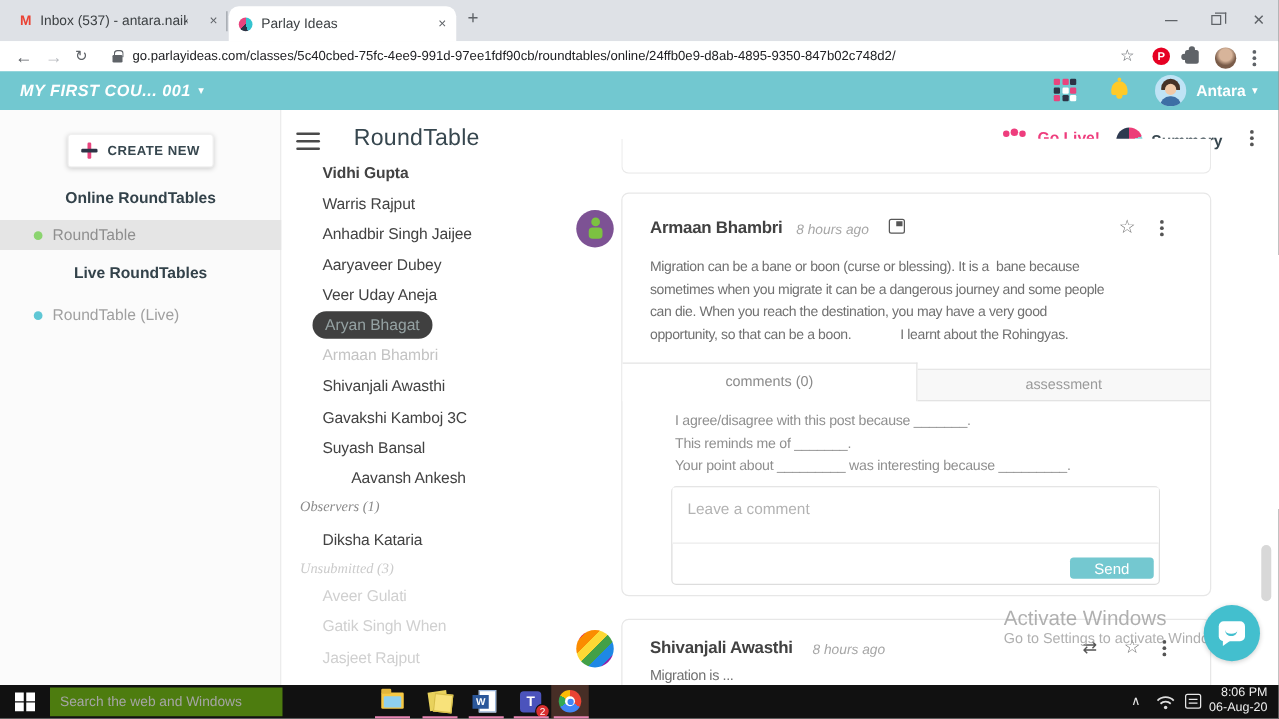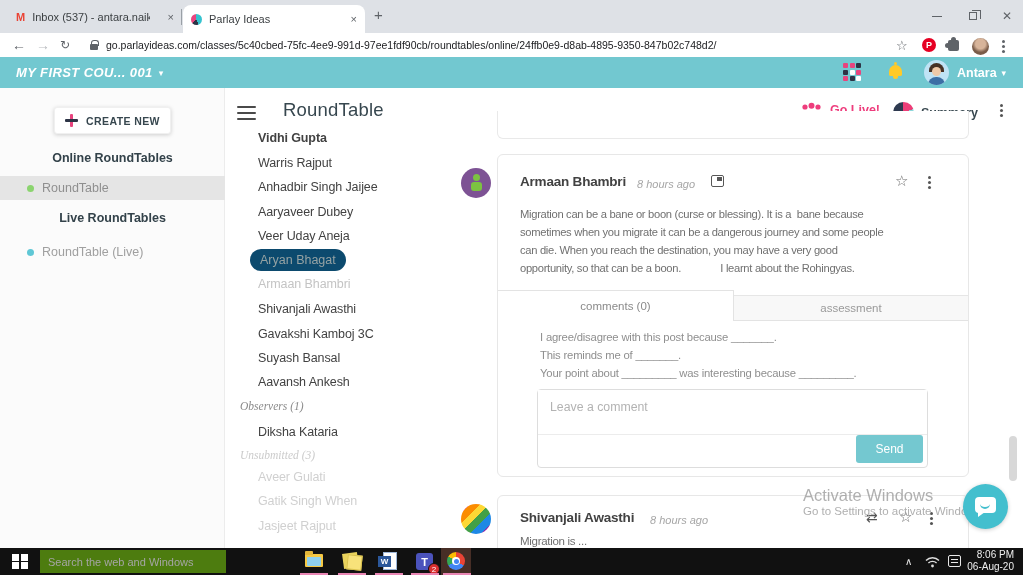--- a/index.html
+++ b/index.html
@@ -73,21 +73,21 @@
   .pie-icon{width:21px;height:21px;border-radius:50%;background:conic-gradient(from 0deg,#ec3e78 0 70deg,#8ed7da 70deg 125deg,#fff 125deg 140deg,#2e3a50 140deg 360deg);}
   .hdr-dots{left:1000px;top:16px;}
   .hdr-dots .kebab{background:#555;box-shadow:0 5px 0 #555,0 10px 0 #555;}
 
   
   .pname{left:258px;font-size:12.5px;color:#424242;font-weight:500;letter-spacing:-.1px;}
   .pname.dim{color:#c4c4c4;}
   .pname.faded{color:#d0d0d0;}
   .psection{left:240px;font-size:11.5px;font-style:italic;color:#8a8a8a;font-family:Liberation Serif, serif;}
   .psection.dim{color:#cbcbcb;}
-  .pill{left:250px;background:#0c4a6e;border-radius:11px;padding:4px 10px;font-size:12.5px;color:#95a2a3;}
+  .pill{left:250px;background:#404040;border-radius:11px;padding:4px 10px;font-size:12.5px;color:#95a2a3;}
 
   
   .partial-card{left:497px;top:23px;width:472px;height:28px;background:#fff;border:1px solid #e9e9e9;border-top:none;border-radius:0 0 6px 6px;}
   .card{background:#fff;border:1px solid #e7e7e7;border-radius:6px;}
   .card1{left:497px;top:66px;width:472px;height:323px;}
   .card2{left:497px;top:407px;width:472px;height:141px;}
   .post-avatar{width:30px;height:30px;border-radius:50%;}
   .avatar1{left:461px;top:80px;background:#7d5294;overflow:hidden;}
   .avatar1 .head{position:absolute;left:12px;top:6px;width:7px;height:7px;border-radius:50%;background:#7cc241;}
   .avatar1 .body{position:absolute;left:10px;top:14px;width:11px;height:9px;border-radius:3px;background:#7cc241;}
@@ -99,21 +99,21 @@
   .star{font-size:15px;color:#6f6f6f;}
   .post-dots .kebab{background:#555;box-shadow:0 5px 0 #555,0 10px 0 #555;}
   .post-body{left:520px;font-size:11.2px;color:#707070;letter-spacing:-.3px;line-height:17.8px;white-space:pre;}
   .tab-active-c{left:498px;top:202px;width:236px;height:31px;background:#fff;border-top:1px solid #e3e3e3;border-right:1px solid #e3e3e3;display:flex;align-items:center;justify-content:center;font-size:11.5px;color:#8a8a8a;z-index:2;}
   .tab-inactive-c{left:734px;top:207px;width:234px;height:26px;background:#f8f8f8;border-top:1px solid #e6e6e6;border-bottom:1px solid #e3e3e3;display:flex;align-items:center;justify-content:center;font-size:11.5px;color:#9a9a9a;}
   .starter{left:540px;font-size:11.3px;color:#8f8f8f;letter-spacing:-.2px;}
   .comment-box{left:537px;top:301px;width:391px;height:79px;border:1px solid #ddd;border-radius:4px;background:#fff;}
   .comment-input{position:absolute;left:0;top:0;width:389px;height:45px;border:none;resize:none;outline:none;padding:10px 12px;font-size:12.3px;color:#555;}
   .comment-input::placeholder{color:#b3b3b3;}
   .comment-footer{position:absolute;left:0;bottom:0;width:100%;height:33px;border-top:1px solid #ececec;}
-  .send-btn{position:absolute;right:4px;bottom:4px;width:67px;height:28px;background:#74c8d0;color:#fff;border:none;border-radius:3px;font-size:12px;}
+  .send-btn{position:absolute;right:4px;bottom:4px;width:67px;height:17px;background:#74c8d0;color:#fff;border:none;border-radius:3px;font-size:12px;}
   .swap-icon{font-size:14px;color:#555;}
   .preview-line{left:520px;top:447px;font-size:11.5px;color:#707070;letter-spacing:-.3px;white-space:nowrap;}
 
   .watermark1{left:803px;top:398px;font-size:16.5px;color:#9d9d9d;opacity:.8;}
   .watermark2{left:803px;top:417px;font-size:11.5px;color:#a2a2a2;opacity:.85;}
   .chat-fab{left:963px;top:396px;width:45px;height:45px;border-radius:50%;background:#43bfce;box-shadow:0 1px 4px rgba(0,0,0,.2);}
   .chat-fab .bubble{position:absolute;left:12px;top:13px;width:21px;height:16px;background:#fff;border-radius:4px;}
   .chat-fab .bubble:before{content:"";position:absolute;left:3px;bottom:-4px;width:7px;height:5px;background:#fff;clip-path:polygon(0 0,100% 0,0 100%);}
   .chat-fab .smile{position:absolute;left:5px;top:6px;width:10px;height:6px;border-bottom:2px solid #43bfce;border-radius:0 0 8px 8px;}
   .scroll-thumb{left:1009px;top:348px;width:8px;height:45px;background:#d8d8d8;border-radius:4px;}
@@ -262,21 +262,21 @@
     <div class="abs pname" style="top:43px;font-weight:bold;">Vidhi Gupta</div>
     <div class="abs pname" style="top:68px;">Warris Rajput</div>
     <div class="abs pname" style="top:92px;">Anhadbir Singh Jaijee</div>
     <div class="abs pname" style="top:117px;">Aaryaveer Dubey</div>
     <div class="abs pname" style="top:141px;">Veer Uday Aneja</div>
     <div class="abs pill" style="top:161px;">Aryan Bhagat</div>
     <div class="abs pname dim" style="top:189px;">Armaan Bhambri</div>
     <div class="abs pname" style="top:214px;">Shivanjali Awasthi</div>
     <div class="abs pname" style="top:239px;">Gavakshi Kamboj 3C</div>
     <div class="abs pname" style="top:263px;">Suyash Bansal</div>
-    <div class="abs pname" style="top:287px;">Aavansh Ankesh</div>
+    <div class="abs pname" style="top:287px;margin-left:23px;">Aavansh Ankesh</div>
     <div class="abs psection" style="top:312px;">Observers (1)</div>
     <div class="abs pname" style="top:337px;">Diksha Kataria</div>
     <div class="abs psection dim" style="top:361px;">Unsubmitted (3)</div>
     <div class="abs pname faded" style="top:382px;">Aveer Gulati</div>
     <div class="abs pname faded" style="top:406px;">Gatik Singh When</div>
     <div class="abs pname faded" style="top:431px;">Jasjeet Rajput</div>
 
     <div class="abs partial-card"></div>
 
     <div class="abs card card1"></div>

